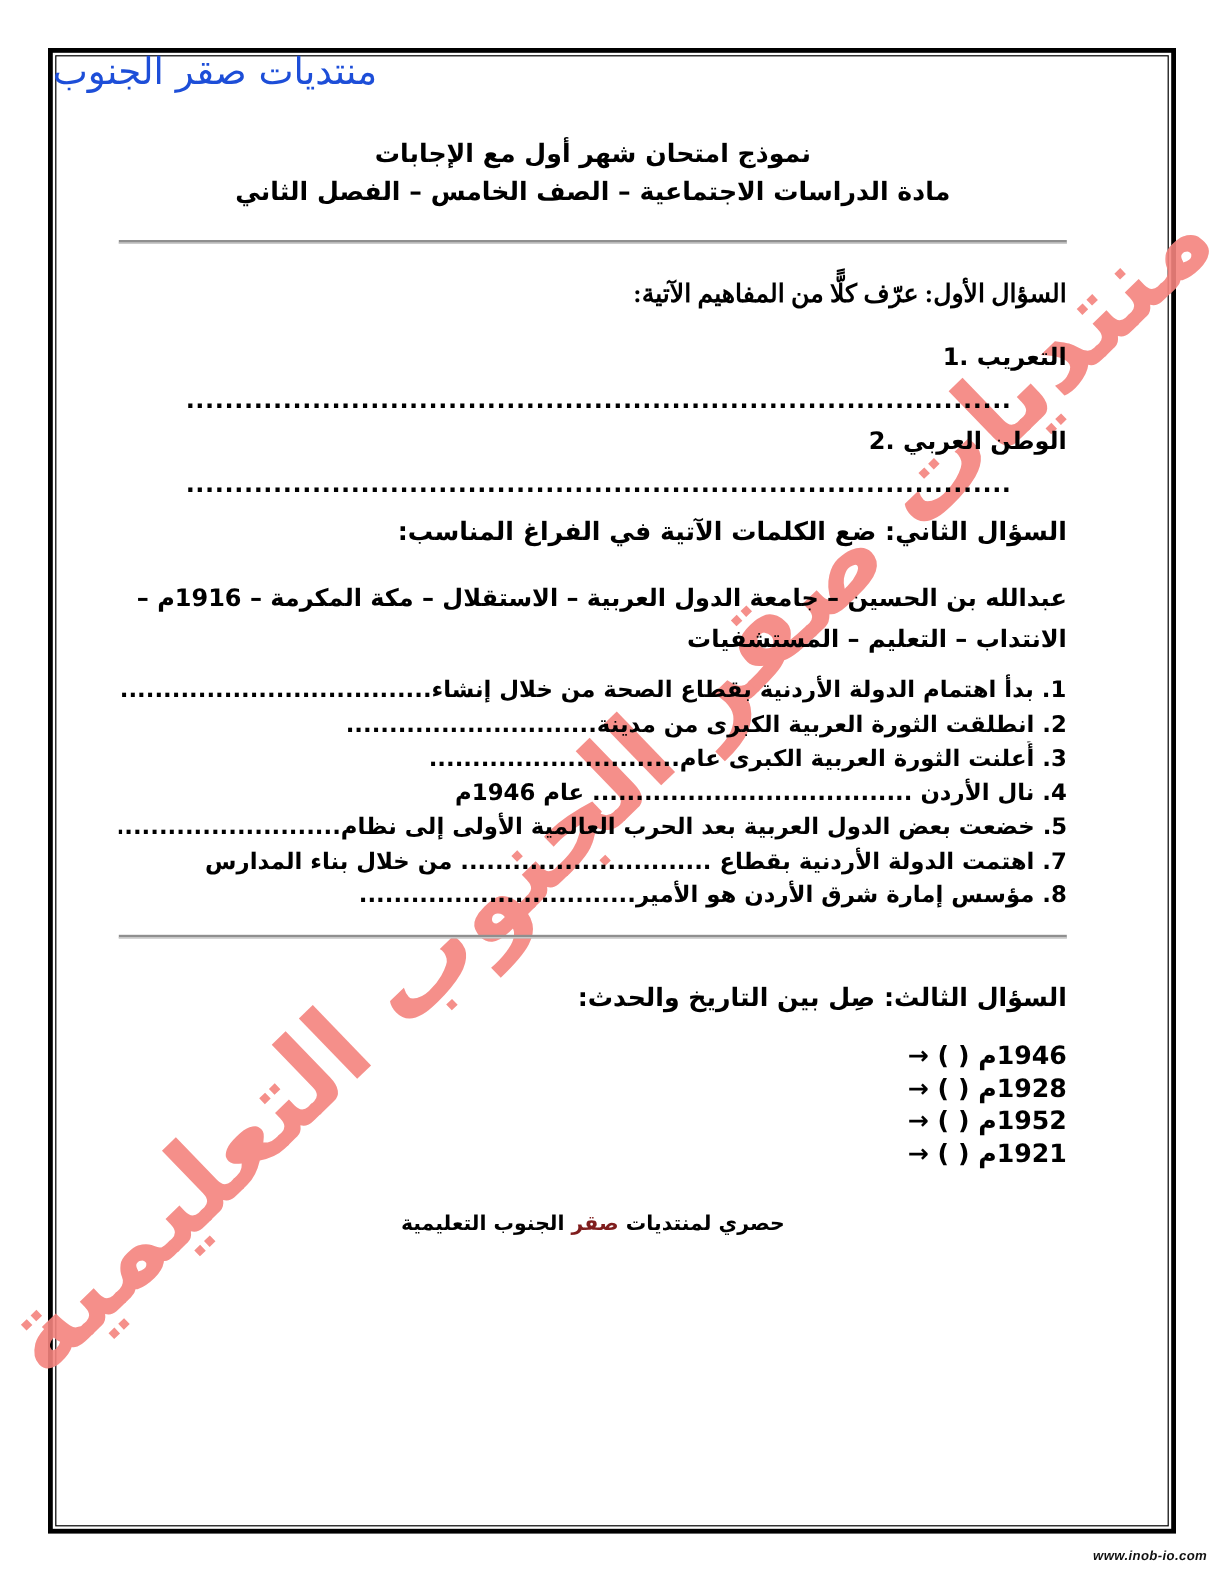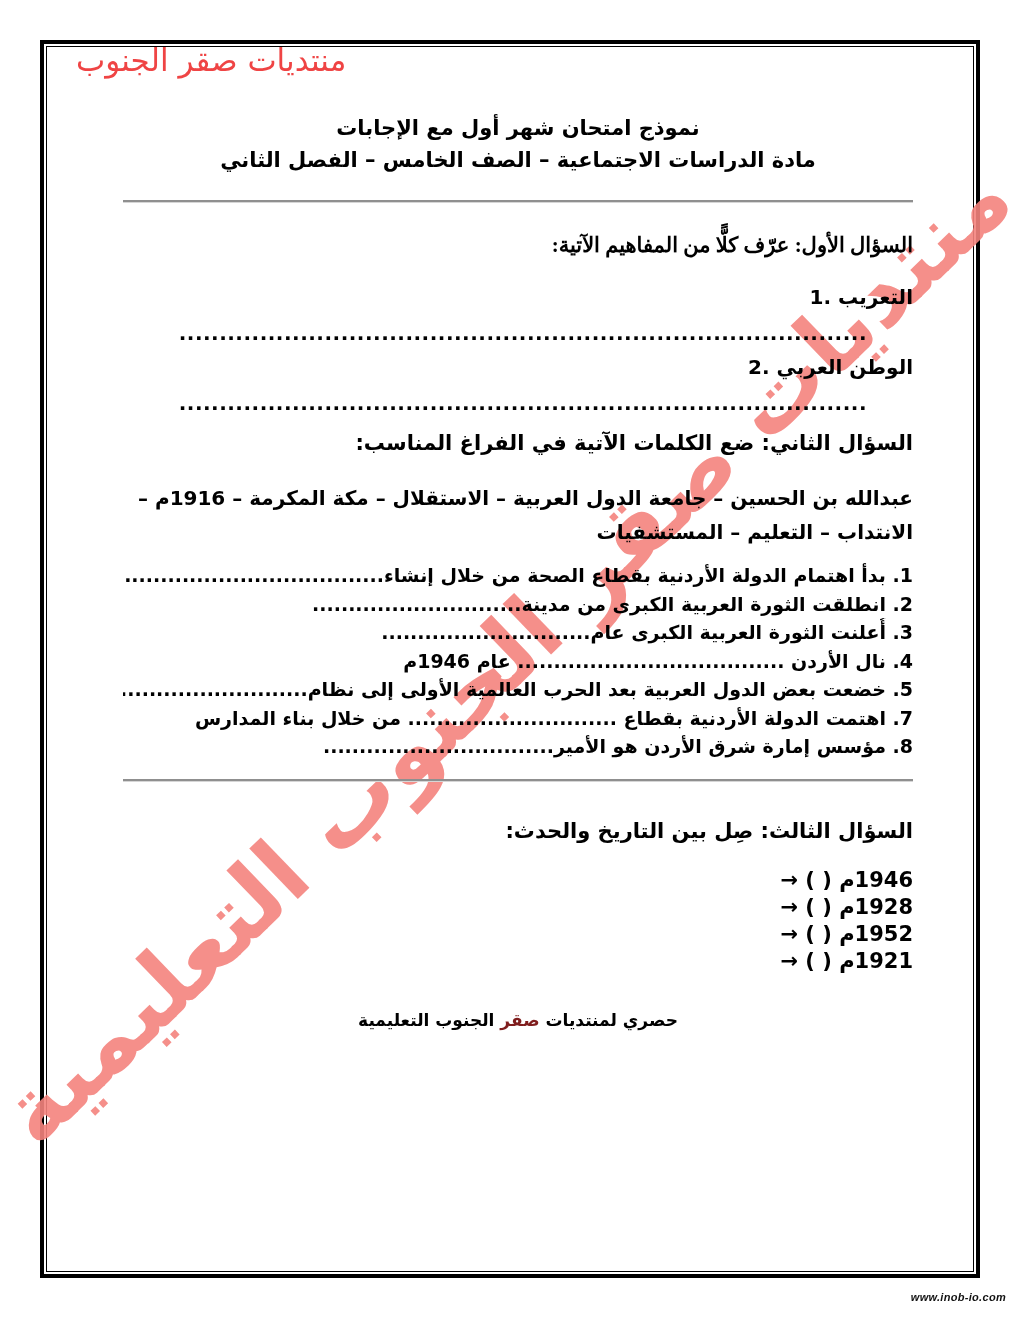--- a/index.html
+++ b/index.html
@@ -16,24 +16,24 @@
   }
   .watermark{
     position:absolute;left:505px;top:655px;z-index:1;
     transform:translate(-50%,-50%) rotate(-44deg);
     white-space:nowrap;direction:rtl;
     font-size:92px;font-weight:bold;color:#f4837e;opacity:.9;
     pointer-events:none;
   }
   .brand{
     position:absolute;left:44px;top:42px;z-index:4;
-    font-size:31px;color:#ef4444;direction:rtl;white-space:nowrap;padding-left:32px;
+    font-size:31px;color:#1d4ed8;direction:rtl;white-space:nowrap;
   }
   .content{
-    position:absolute;left:123px;top:48px;width:790px;z-index:2;
+    position:absolute;left:99px;top:48px;width:790px;z-index:2;
     direction:rtl;color:#000;font-weight:bold;font-size:20px;
   }
   .title-block{margin-top:64px;text-align:center;font-size:21px;line-height:32px;}
   .rule{height:2px;background:#8f8f8f;border-bottom:1px solid #d6d6d6;margin:0;}
   .rule1{margin-top:24px;}
   .rule2{margin-top:18px;}
   .q-heading{font-size:21px;line-height:28px;text-align:right;}
   .q1-heading{margin-top:28px;font-family:Liberation Serif, serif;}
   .q1-item{direction:ltr;text-align:right;font-size:20px;line-height:28px;}
   .q1-item1{margin-top:24px;}

